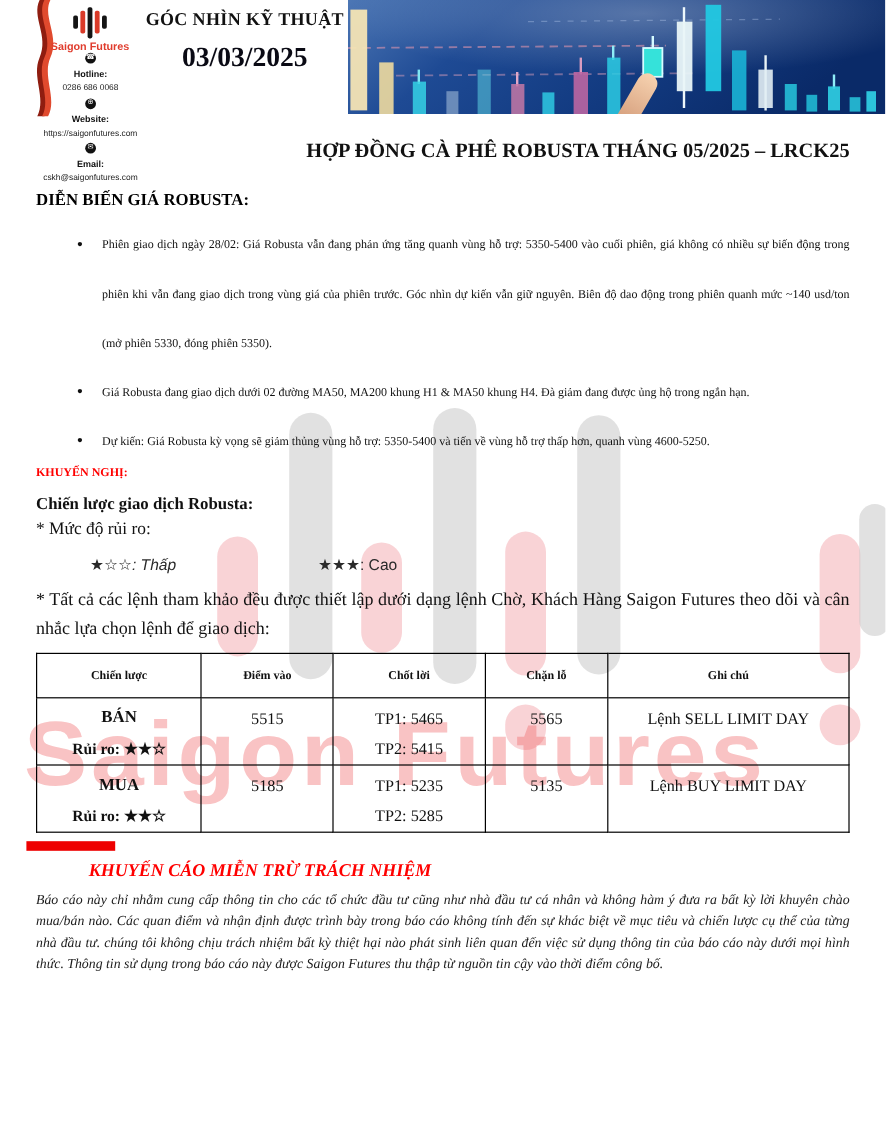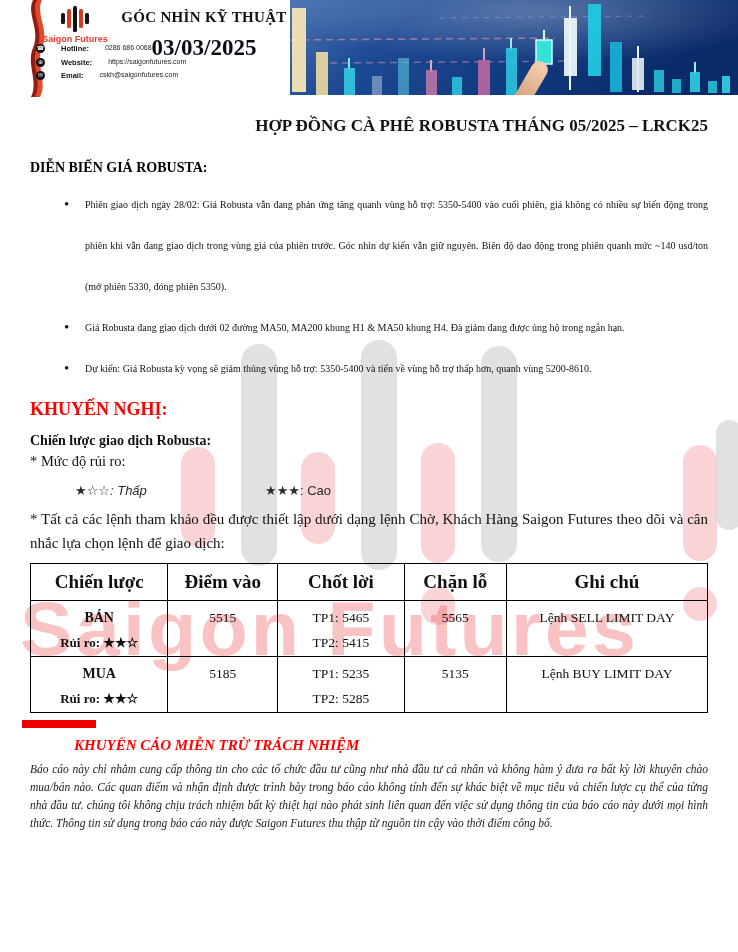--- a/index.html
+++ b/index.html
@@ -22,50 +22,50 @@
 
   
   .header { position:relative; height:97px; background:#fff; }
   .ribbon { position:absolute; left:24px; top:0; }
   .logo-block { position:absolute; left:42px; top:5px; width:66px; text-align:center; }
   .logo-bars { display:flex; align-items:center; justify-content:center; gap:2px; height:27px; }
   .logo-bars i { display:block; width:4px; border-radius:1.5px; }
   .logo-name { color:#e03c2d; font-family:"Liberation Sans","DejaVu Sans",sans-serif;
                font-weight:bold; font-size:9px; margin-top:2px; white-space:nowrap; }
   .contact { position:absolute; left:36px; top:44px; font-family:"Liberation Sans","DejaVu Sans",sans-serif; }
-  .contact-row { display:flex; gap:16px; margin-bottom:4.5px; }
+  .contact-row { display:flex; align-items:center; gap:4px; margin-bottom:4.5px;flex-direction:column; }
   .c-icon { width:9px; height:9px; border-radius:50%; background:#111; color:#fff;
             font-size:6px; line-height:9px; text-align:center; flex:0 0 9px; }
   .c-label { font-weight:bold; font-size:7.5px; }
   .c-value { font-size:7px; color:#222; }
   .header-center { position:absolute; left:116px; top:9px; width:176px; text-align:center; }
   .header-title { font-weight:bold; font-size:15px; letter-spacing:0.3px; }
   .header-date { font-weight:bold; font-size:23px; margin-top:9px; color:#0a0a14; }
   .chart-photo { position:absolute; right:0; top:0; display:block; }
 
   
   .main { padding:0 30px; }
   .doc-title { text-align:right; font-weight:bold; font-size:17px; margin:19px 0 0 0; }
   .sec-heading { color:#000000; font-weight:bold; font-size:14px; margin-top:24px; }
   ul.bullets { margin:8px 0 0 0; padding:0; list-style:none; }
   ul.bullets li { position:relative; padding-left:55px; font-size:10px; line-height:41px;
                   text-align:justify; }
   ul.bullets li::before { content:"\2022"; position:absolute; left:34px; font-size:15px; }
-  .kn-heading { color:#ff0000; font-weight:bold; font-size:18px; margin-top:10px; }
+  .kn-heading { color:#ff0000; font-weight:bold; font-size:10px; }
   .bold-line { font-weight:bold; font-size:14px; margin-top:13px; }
   .risk-line { font-size:14.5px; margin-top:4px; }
   .stars-row { display:flex; margin:13px 0 0 45px;
                font-family:"Liberation Sans","DejaVu Sans",sans-serif; font-size:13px; color:#2a2a2a; }
   .stars-row .risk-item:nth-child(1){ width:190px;font-style:italic; }
   .stars-row .risk-item:nth-child(2){ width:205px; }
   .note { font-size:15px; line-height:24px; text-align:justify; margin-top:9px; }
 
   table.orders { width:100%; border-collapse:collapse; margin-top:8px; background:transparent; }
   table.orders th, table.orders td { border:1.4px solid #000; text-align:center; }
-  table.orders th { font-size:19px; font-weight:bold; height:37px; }
+  table.orders th { font-size:10px; font-weight:bold; height:37px; }
   table.orders td { font-size:13.5px; vertical-align:top; padding-top:9px; height:56px; }
   .cell-strategy-name { font-weight:bold; font-size:14px; }
   .cell-risk { font-weight:bold; margin-top:9px; font-size:13px; }
   .cell-tp2 { margin-top:9px; }
 
   .red-bar { width:74px; height:8px; background:#ee0000; margin:7px 0 0 -8px; }
   .disc-heading { color:#ff0000; font-weight:bold; font-style:italic; font-size:15px; margin-top:9px;margin-left:44px; }
   .disc-para { font-style:italic; font-size:11.5px; line-height:18px; text-align:justify; margin-top:6px; color:#1a1a1a; }
 </style>
 </head>
@@ -191,21 +191,21 @@
 
     <div class="main">
 
       <div class="doc-title">HỢP ĐỒNG CÀ PHÊ ROBUSTA THÁNG 05/2025 – LRCK25</div>
 
       <div class="sec-heading">DIỄN BIẾN GIÁ ROBUSTA:</div>
 
       <ul class="bullets">
         <li>Phiên giao dịch ngày 28/02: Giá Robusta vẫn đang phản ứng tăng quanh vùng hỗ trợ: 5350-5400 vào cuối phiên, giá không có nhiều sự biến động trong phiên khi vẫn đang giao dịch trong vùng giá của phiên trước. Góc nhìn dự kiến vẫn giữ nguyên. Biên độ dao động trong phiên quanh mức ~140 usd/ton (mở phiên 5330, đóng phiên 5350).</li>
         <li>Giá Robusta đang giao dịch dưới 02 đường MA50, MA200 khung H1 &amp; MA50 khung H4. Đà giảm đang được ủng hộ trong ngắn hạn.</li>
-        <li>Dự kiến: Giá Robusta kỳ vọng sẽ giảm thủng vùng hỗ trợ: 5350-5400 và tiến về vùng hỗ trợ thấp hơn, quanh vùng 5200-8610.</li>
+        <li>Dự kiến: Giá Robusta kỳ vọng sẽ giảm thủng vùng hỗ trợ: 5350-5400 và tiến về vùng hỗ trợ thấp hơn, quanh vùng 4600-5250.</li>
       </ul>
 
       <div class="kn-heading">KHUYẾN NGHỊ:</div>
 
       <div class="bold-line">Chiến lược giao dịch Robusta:</div>
 
       <div class="risk-line">* Mức độ rủi ro:</div>
 
       <div class="stars-row">
         <span class="risk-item">★☆☆: Thấp</span>

